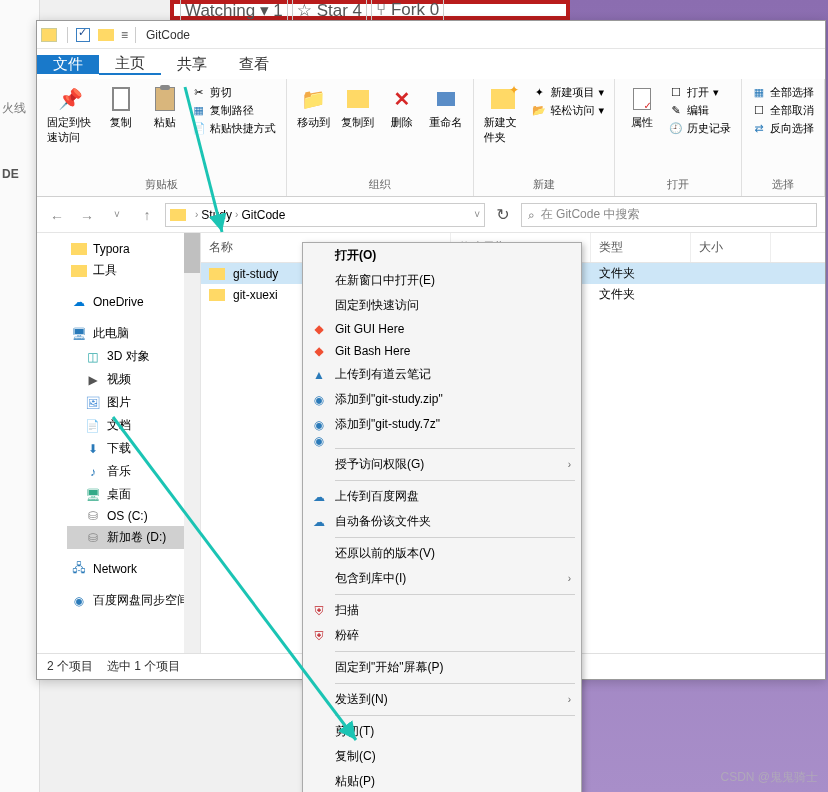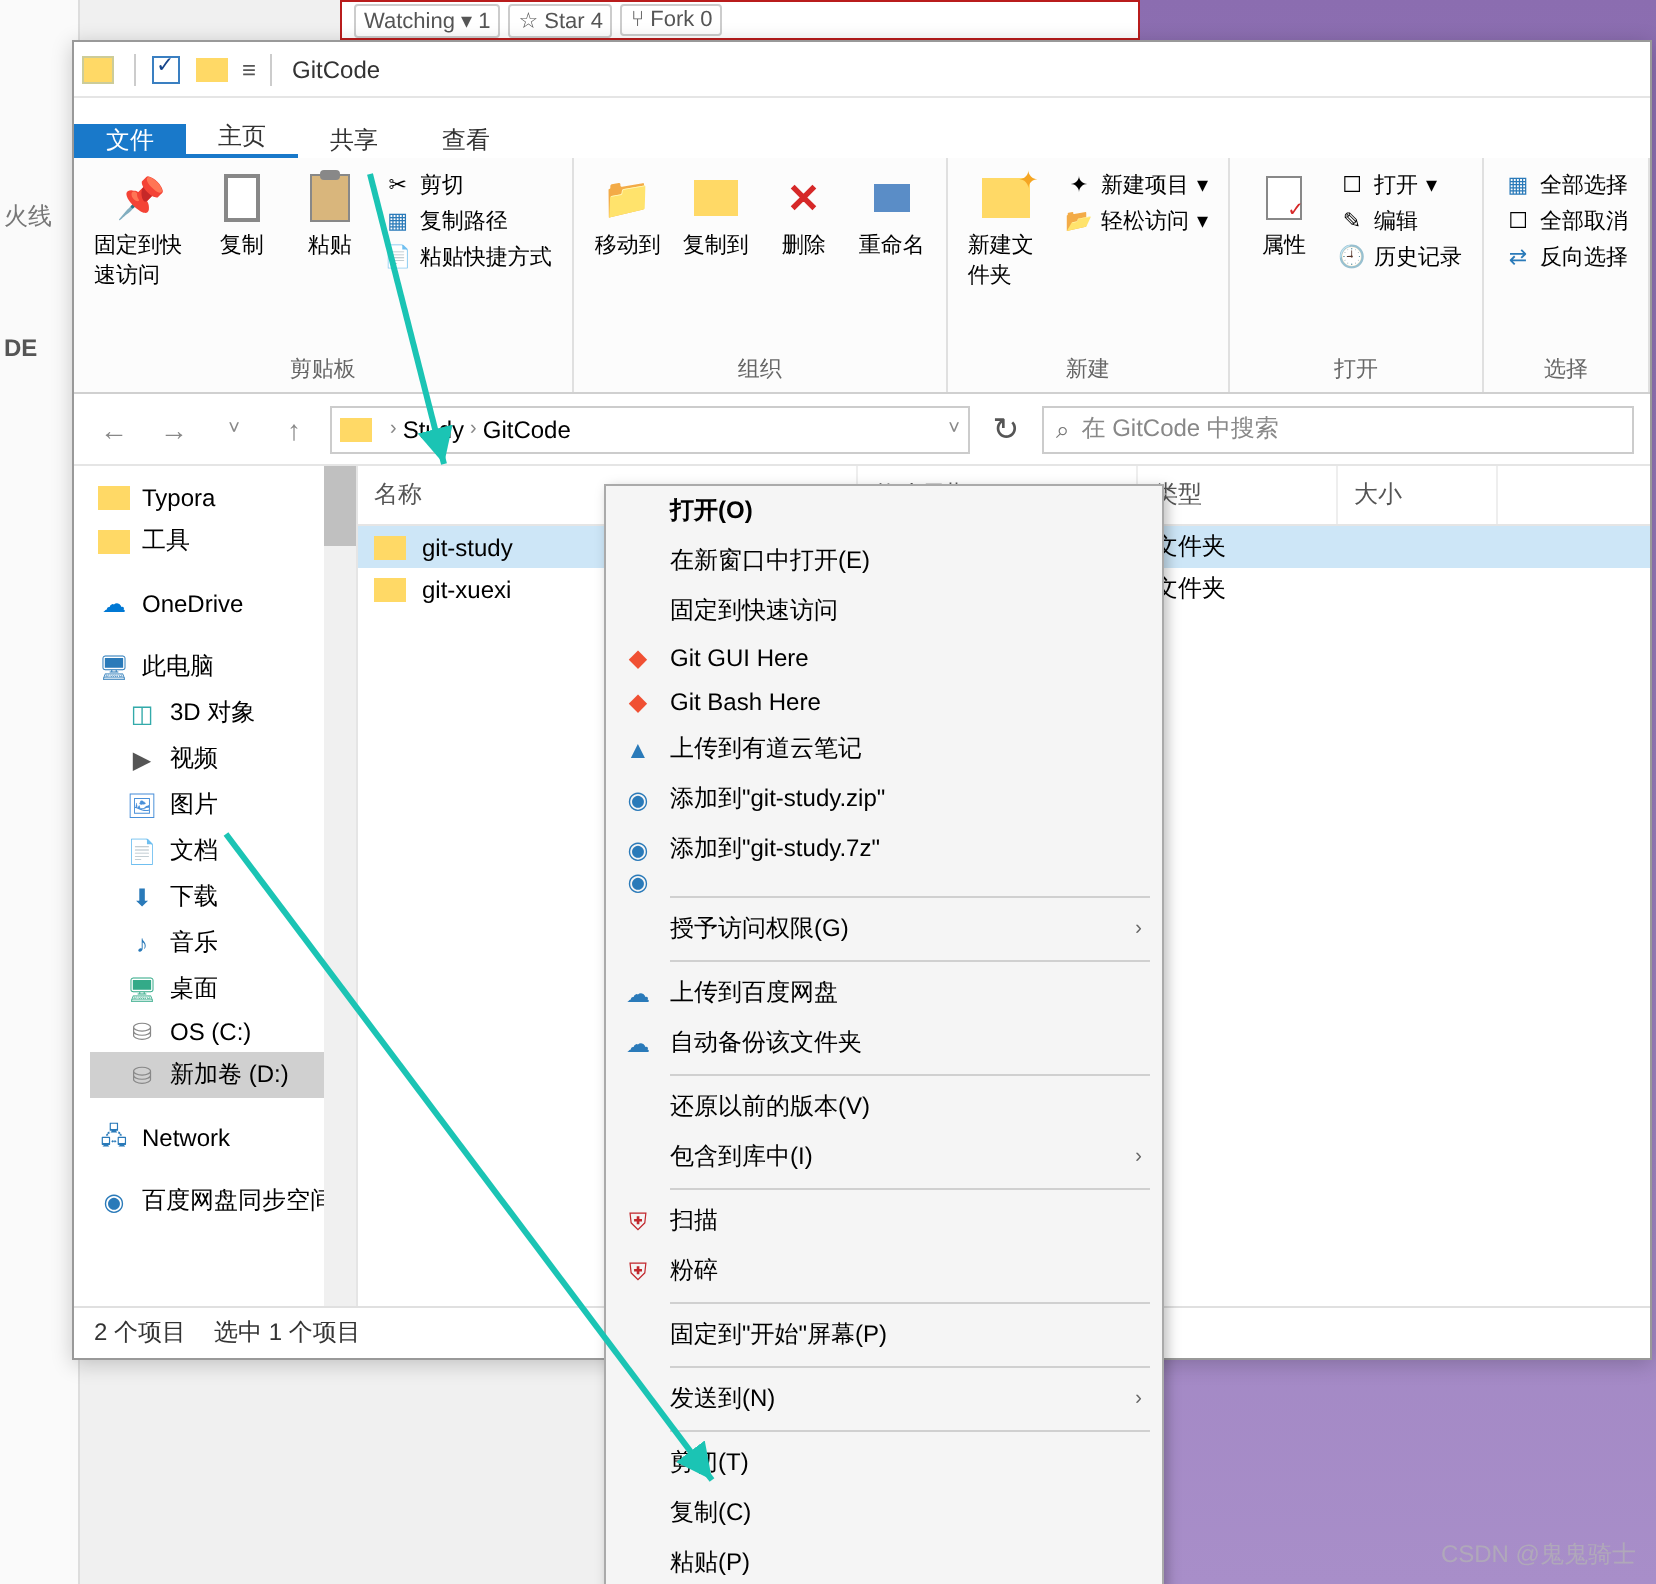--- a/index.html
+++ b/index.html
@@ -12,21 +12,21 @@
     
     .titlebar { height: 28px; display: flex; align-items: center; padding: 0 4px; background: #fff; border-bottom: 1px solid #e5e5e5; }
     .tb-icon { width: 16px; height: 14px; background: #ffd966; border: 1px solid #cc9; margin-right: 6px; }
     .tb-sep { width: 1px; height: 16px; background: #ccc; margin: 0 4px; }
     .tb-check { width: 14px; height: 14px; border: 1px solid #3a7fc1; margin: 0 4px; position: relative; }
     .tb-check::after { content: "✓"; position: absolute; top: -3px; left: 1px; font-size: 11px; color: #17468c; }
     .tb-folder2 { width: 16px; height: 12px; background: #ffd966; margin: 0 4px; }
     .tb-eq { color: #555; font-size: 12px; margin: 0 3px; }
     .tb-title { font-size: 12px; color: #333; margin-left: 6px; }
     
-    .menubar { height: 30px; display: flex; align-items: flex-end; background: #fff; font-size: 12px; }
+    .menubar { height: 30px; display: flex; align-items: center; background: #fff; font-size: 15px; }
     .menu-file { background: #1979ca; color: #fff; padding: 0 16px; display: flex; align-items: center; }
     .menu-tab { padding: 0 16px; display: flex; align-items: center; color: #333; }
     .menu-tab.active { border-bottom: 2px solid #1979ca; }
     
     .ribbon { height: 118px; background: #fcfcfc; border-bottom: 1px solid #d0d0d0; display: flex; font-size: 11px; }
     .ribbon-group { border-right: 1px solid #e0e0e0; padding: 4px 6px 0; display: flex; flex-direction: column; }
     .rg-items { flex: 1; display: flex; gap: 2px; }
     .rg-label { text-align: center; color: #666; font-size: 11px; padding: 2px 0 4px; }
     .ritem { display: flex; flex-direction: column; align-items: center; padding: 2px 4px; min-width: 42px; }
     .ritem .ico { width: 28px; height: 28px; margin-bottom: 2px; display: flex; align-items: center; justify-content: center; font-size: 20px; }
@@ -51,21 +51,21 @@
     .nav-arrow { width: 24px; height: 24px; display: flex; align-items: center; justify-content: center; color: #888; font-size: 14px; }
     .nav-path { flex: 0 0 320px; height: 24px; border: 1px solid #ccc; display: flex; align-items: center; padding: 0 4px; font-size: 12px; }
     .nav-path-folder { width: 16px; height: 12px; background: #ffd966; margin-right: 6px; }
     .nav-crumb { display: flex; align-items: center; }
     .nav-sep { color: #888; margin: 0 3px; font-size: 10px; }
     .nav-refresh { width: 24px; height: 24px; display: flex; align-items: center; justify-content: center; color: #555; }
     .nav-search { flex: 1; height: 24px; border: 1px solid #ccc; display: flex; align-items: center; padding: 0 6px; font-size: 12px; color: #888; }
     .nav-search .sico-search { color: #777; margin-right: 6px; }
     
     .body { display: flex; height: calc(100% - 28px - 30px - 118px - 36px - 26px); }
-    .treepane { width: 142px; border-right: 1px solid #e5e5e5; overflow: hidden; position: relative; }
+    .treepane { width: 142px; border-right: 1px solid #e5e5e5; overflow: hidden; position: relative; margin-left: 22px; }
     .tree-scroll { position: absolute; right: 0; top: 0; width: 16px; height: 100%; background: #f0f0f0; }
     .tree-thumb { position: absolute; right: 0; top: 0; width: 16px; height: 40px; background: #c0c0c0; }
     .tree { padding: 6px 0 6px 8px; font-size: 12px; }
     .tree-item { display: flex; align-items: center; gap: 6px; padding: 3px 4px; white-space: nowrap; }
     .tree-item.selected { background: #d0d0d0; }
     .ti-folder { width: 16px; height: 12px; background: #ffd966; flex-shrink:0; }
     .ti-icon { width: 16px; height: 14px; flex-shrink: 0; display: flex; align-items: center; justify-content: center; }
     .tree-spacer { height: 10px; }
     
     .filepane { flex: 1; position: relative; font-size: 12px; }
@@ -89,21 +89,21 @@
     .cm-sep { height: 1px; background: #d0d0d0; margin: 3px 6px 3px 32px; }
     .cm-arrow { margin-left: auto; color: #666; font-size: 10px; }
     .cm-item strong { font-weight: bold; }
     
     .arrow-svg { position: absolute; pointer-events: none; z-index: 200; }
     .arrow1 { left: 180px; top: 82px; width: 80px; height: 160px; }
     .arrow2 { left: 108px; top: 412px; width: 260px; height: 340px; }
     
     .watermark { position: absolute; right: 10px; bottom: 6px; font-size: 12px; color: rgba(180,180,180,0.7); z-index: 300; }
     .bg-img { position: absolute; right: 0; top: 0; width: 270px; height: 792px; background: linear-gradient(180deg, #8b6db0, #a88ec9); z-index: -1; }
-    .bg-toolbar-strip { position: absolute; left: 170px; top: 0; width: 400px; height: 20px; background:#fff; border:1px solid #b91c1c; display:flex; align-items:center; font-size:11px; gap:4px; padding:0 6px; color:#555; z-index:-1;}
+    .bg-toolbar-strip { position: absolute; left: 170px; top: 0; width: 400px; height: 20px; background:#fff; border:4px solid #b91c1c; display:flex; align-items:center; font-size:17px; gap:4px; padding:0 6px; color:#555; z-index:-1;}
     .bg-toolbar-strip span{border:1px solid #ccc; padding:1px 4px; border-radius:2px;}
   </style>
 </head>
 <body>
 
 <div class="bg-img"></div>
 <div class="bg-hint"></div>
 <div class="bg-line">火线</div>
 <div class="bg-de">DE</div>
 <div class="bg-toolbar-strip">

